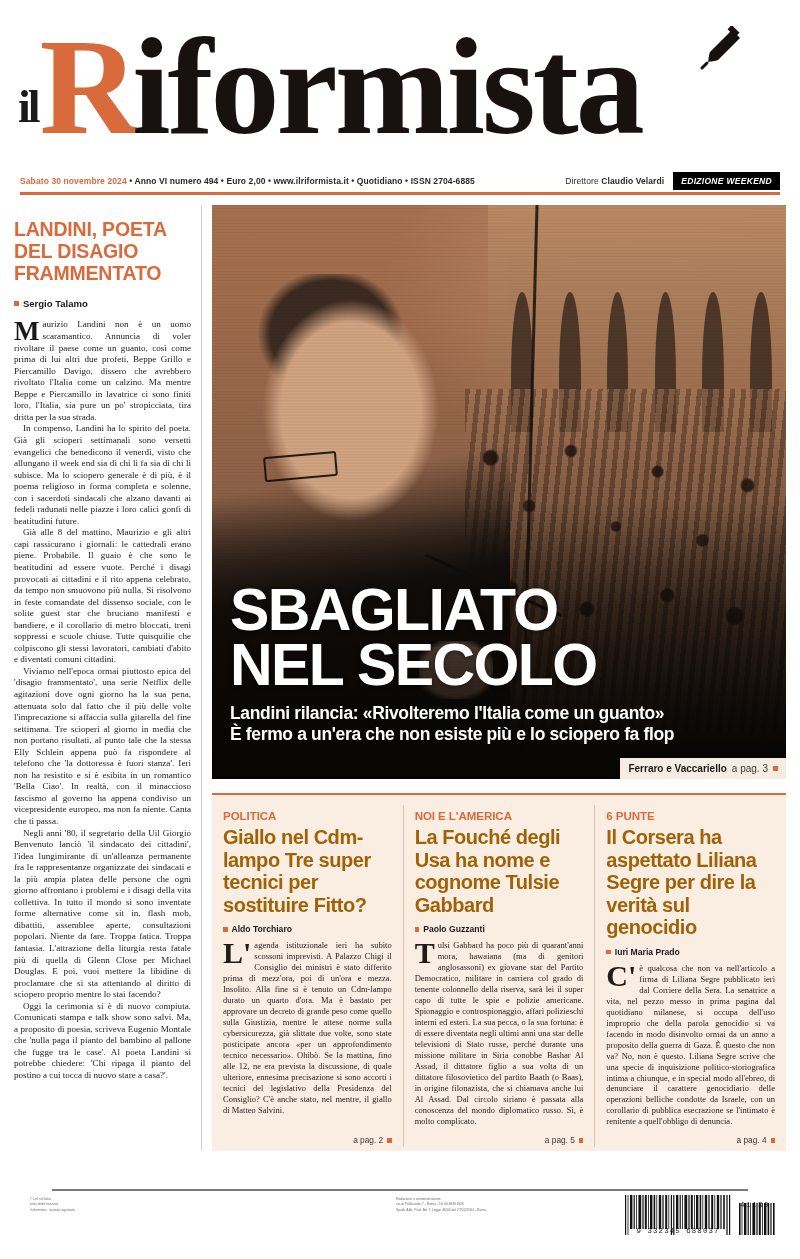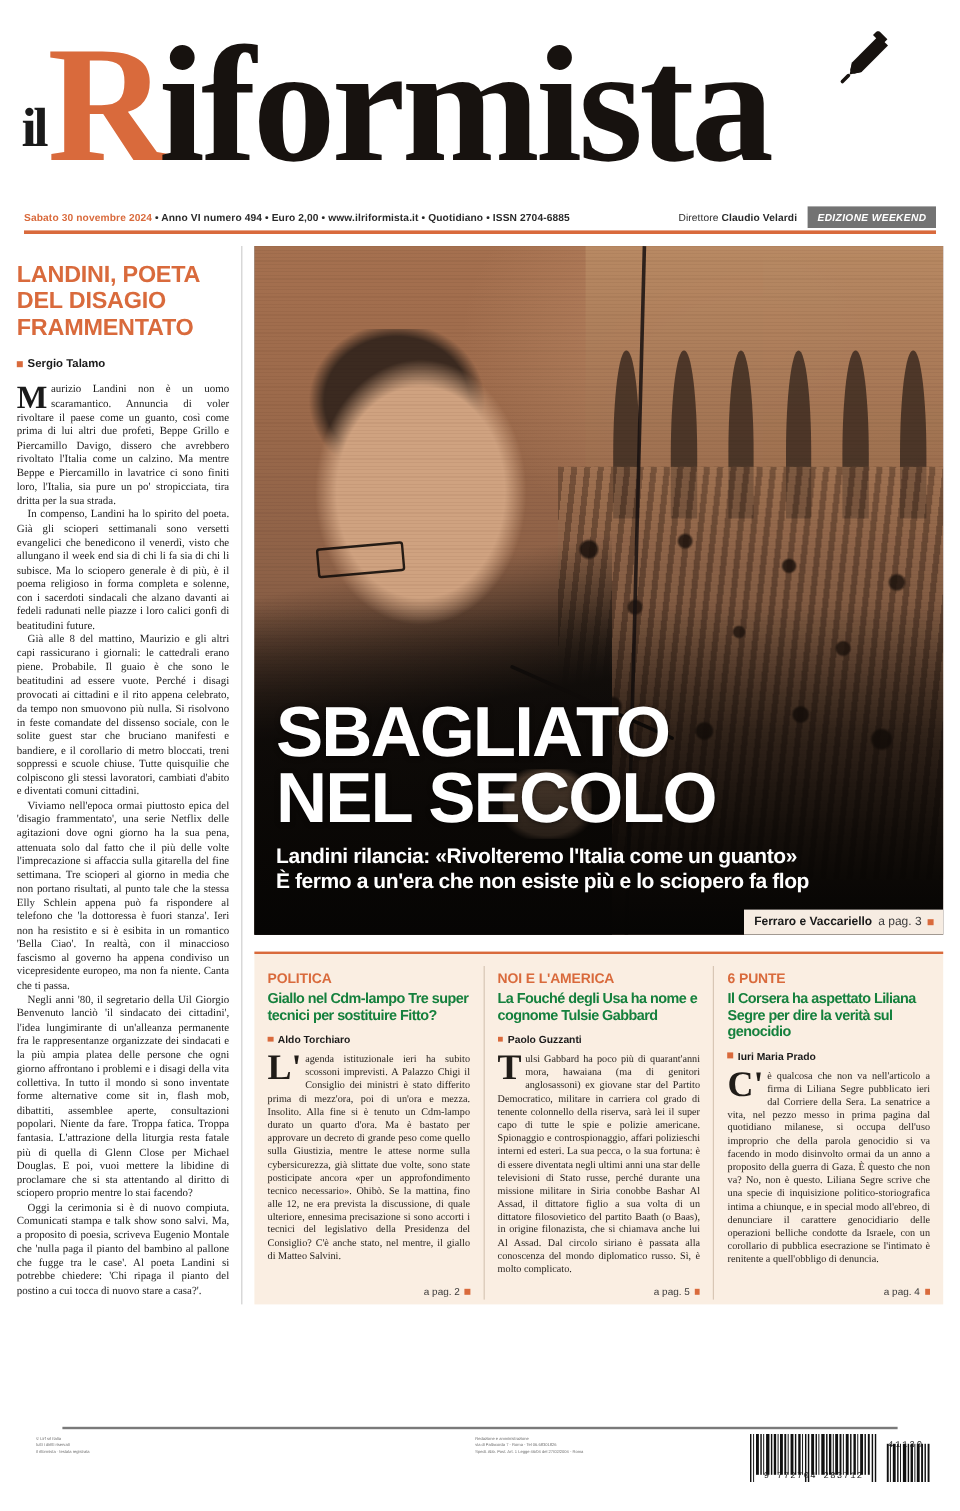--- a/index.html
+++ b/index.html
@@ -36,21 +36,21 @@
     position:absolute; left:20px; right:20px; top:172px;
     display:flex; align-items:center; justify-content:space-between;
     font-size:8.5px; letter-spacing:.1px;
   }
   .info-left { color:#2a2a2a; font-weight:700;text-align:right; }
   .info-left .date { color:#d96a3c; }
   .info-right { display:flex; align-items:center; gap:0; }
   .direttore { font-size:8.5px; color:#2a2a2a; padding-right:9px; }
   .direttore b { font-weight:700; }
   .edizione {
-    background:#737373; color:#fff; font-style:italic; font-weight:700;
+    background:#000000; color:#fff; font-style:italic; font-weight:700;
     font-size:8.5px; padding:4px 8px 4px 8px; letter-spacing:.3px;
   }
   .rule-orange {
     position:absolute; left:20px; right:20px; top:192px;
     height:3px; background:#d96a3c;
   }
 
   
   .content { position:absolute; left:0; top:205px; width:800px; }
   .cols { display:flex; padding:0 14px; }
@@ -164,21 +164,21 @@
   .credit-box .sq { width:5px; height:5px; background:#d96a3c; display:inline-block; }
 
   
   .teasers {
     display:flex; background:#faeee2; margin-top:14px; padding:10px 0 4px 0;
     border-top:2px solid #d96a3c;
   }
   .teaser { flex:1; padding:4px 11px 0 11px; position:relative; display:flex; flex-direction:column; }
   .teaser + .teaser { border-left:1px solid #d8c6b5; }
   .t-cat { color:#d96a3c; font-weight:700; font-size:11.6px; letter-spacing:-.1px; text-transform:uppercase; margin-bottom:4px; }
-  .t-title { color:#15803d; font-weight:700; font-size:12px; line-height:1.13; letter-spacing:-.45px; margin:0 0 8px 0; }
+  .t-title { color:#a16207; font-weight:700; font-size:20px; line-height:1.13; letter-spacing:-.45px; margin:0 0 8px 0; }
   .t-byline { display:flex; align-items:center; gap:4px; margin-bottom:6px; }
   .t-byline .sq { width:4.5px; height:4.5px; background:#d96a3c; display:inline-block; }
   .t-byline .nm { font-size:8.6px; font-weight:700; color:#1a1a1a; }
   .t-body { font-family:"Liberation Serif", serif; font-size:8.5px; line-height:1.29; text-align:justify; color:#201c18; hyphens:auto; flex:1; }
   .t-body p { margin:0; text-indent:8px; }
   .t-body p.first { text-indent:0; }
   .t-body p.first::first-letter {
     float:left; font-size:30px; line-height:22px; font-weight:700;
     padding:2px 3px 0 0; font-family:"Liberation Serif", serif;
   }
@@ -395,21 +395,21 @@
             <rect x="84.4" y="0" width="1.2" height="34"></rect>
           <rect x="87.2" y="0" width="2" height="34"></rect>
             <rect x="90.4" y="0" width="0.8" height="34"></rect>
           <rect x="92.8" y="0" width="2.4" height="34"></rect>
             <rect x="96.4" y="0" width="1.2" height="34"></rect>
           <rect x="99.2" y="0" width="1.6" height="34"></rect>
           <rect x="102.4" y="0" width="1.2" height="40"></rect>
             <rect x="105" y="0" width="1.2" height="40"></rect>
         </g>
       </svg>
-      <div class="bc-num">9 772704 283712</div>
+      <div class="bc-num">9 332345 688037</div>
     </div>
     <div class="bc-add">
       <div class="bc-addnum">41130</div>
       <svg class="bars" viewBox="0 0 38 32" preserveAspectRatio="none" aria-hidden="true">
         <g fill="#111">
           <rect x="1" y="0" width="1.6" height="32"></rect>
             <rect x="3.6" y="0" width="0.8" height="32"></rect>
           <rect x="6" y="0" width="2.4" height="32"></rect>
             <rect x="9.6" y="0" width="1.2" height="32"></rect>
           <rect x="12" y="0" width="0.8" height="32"></rect>

